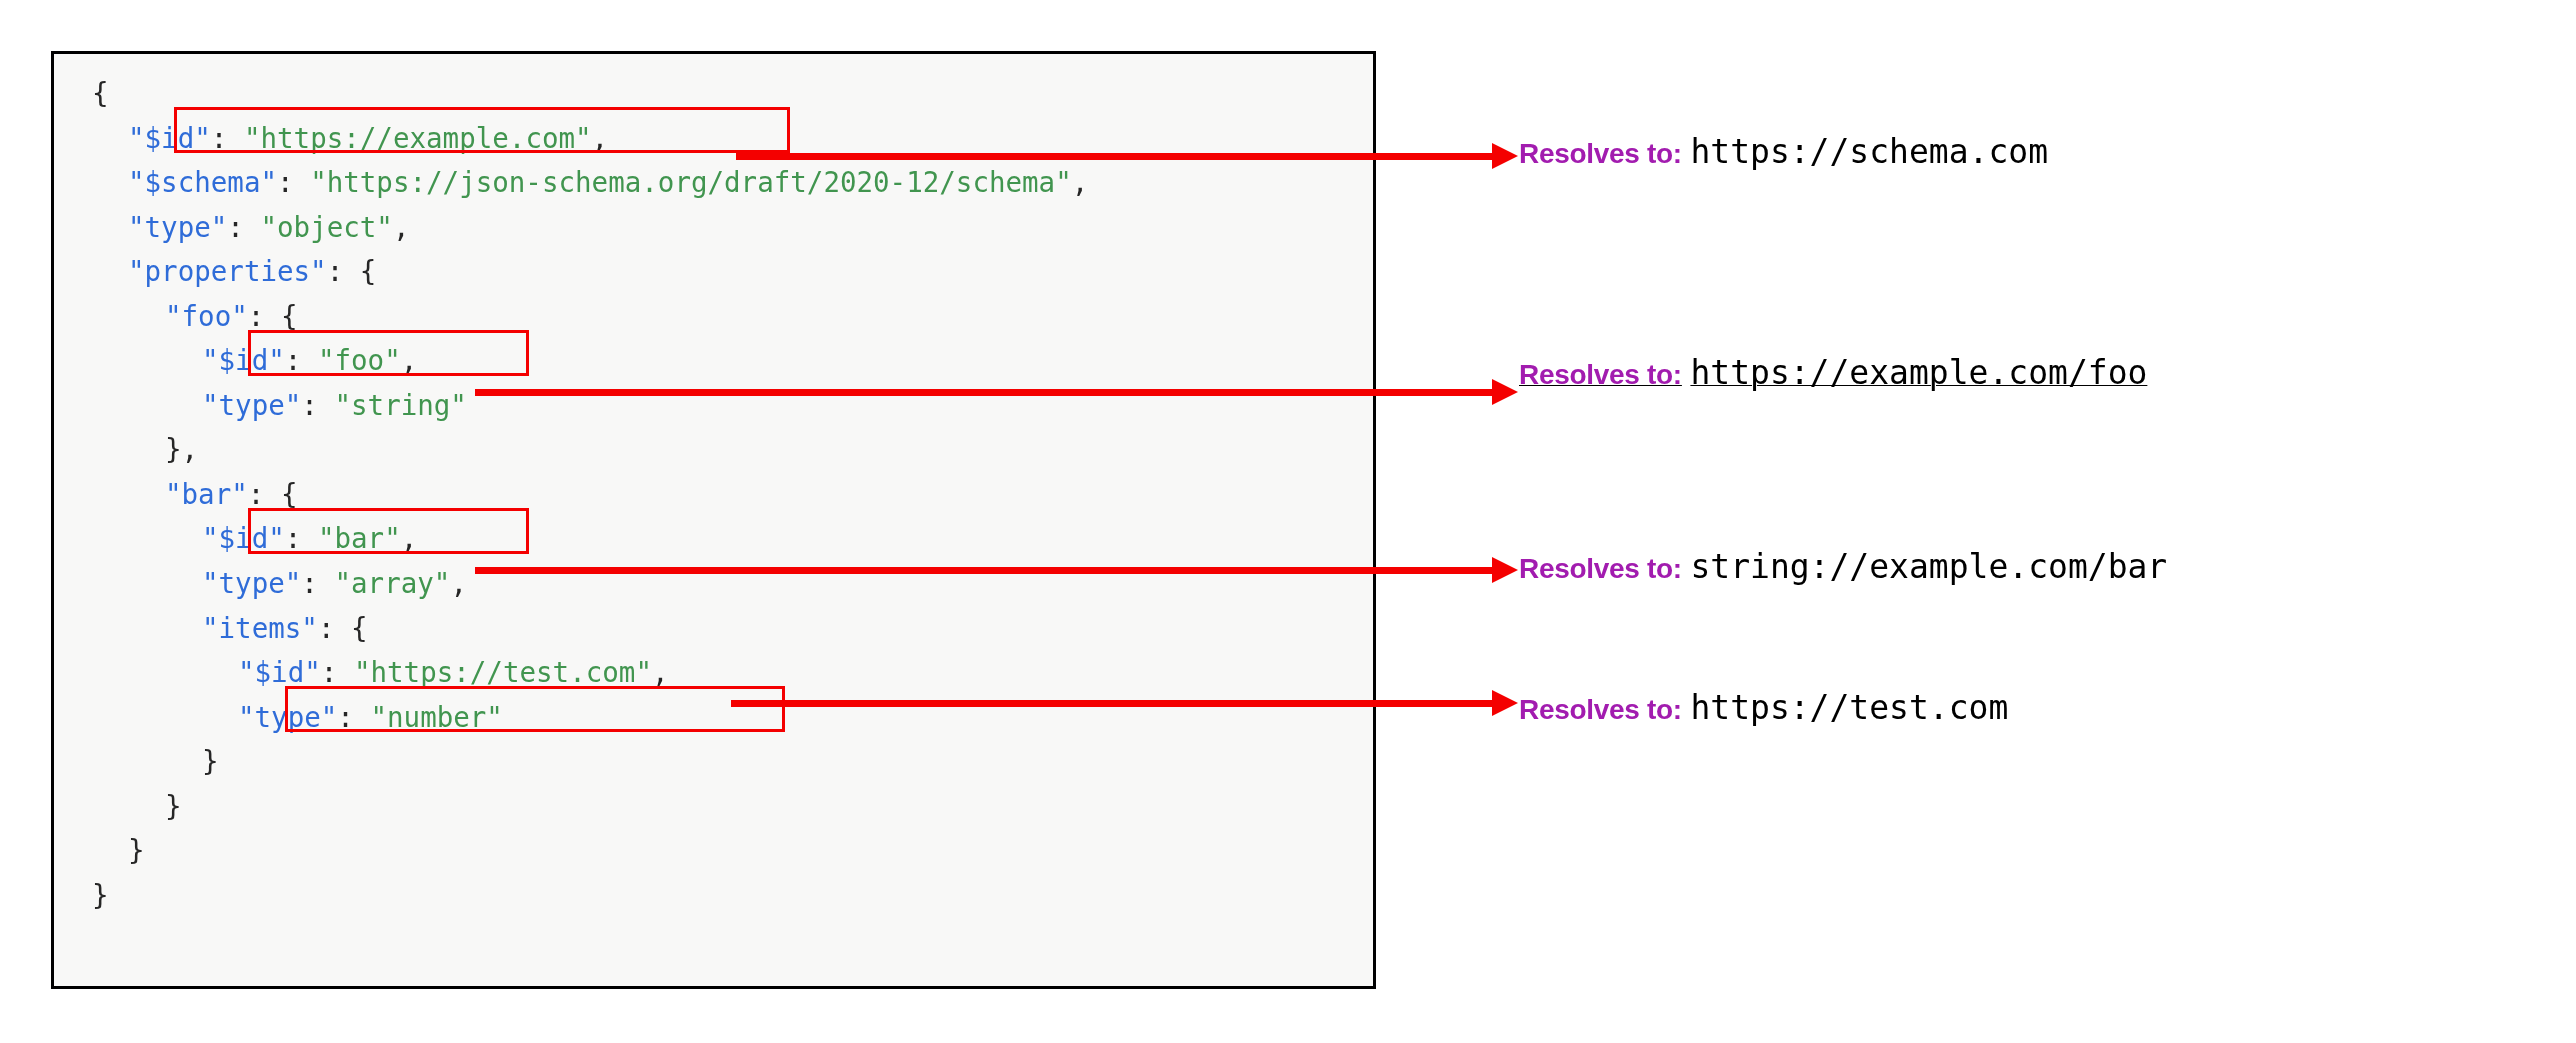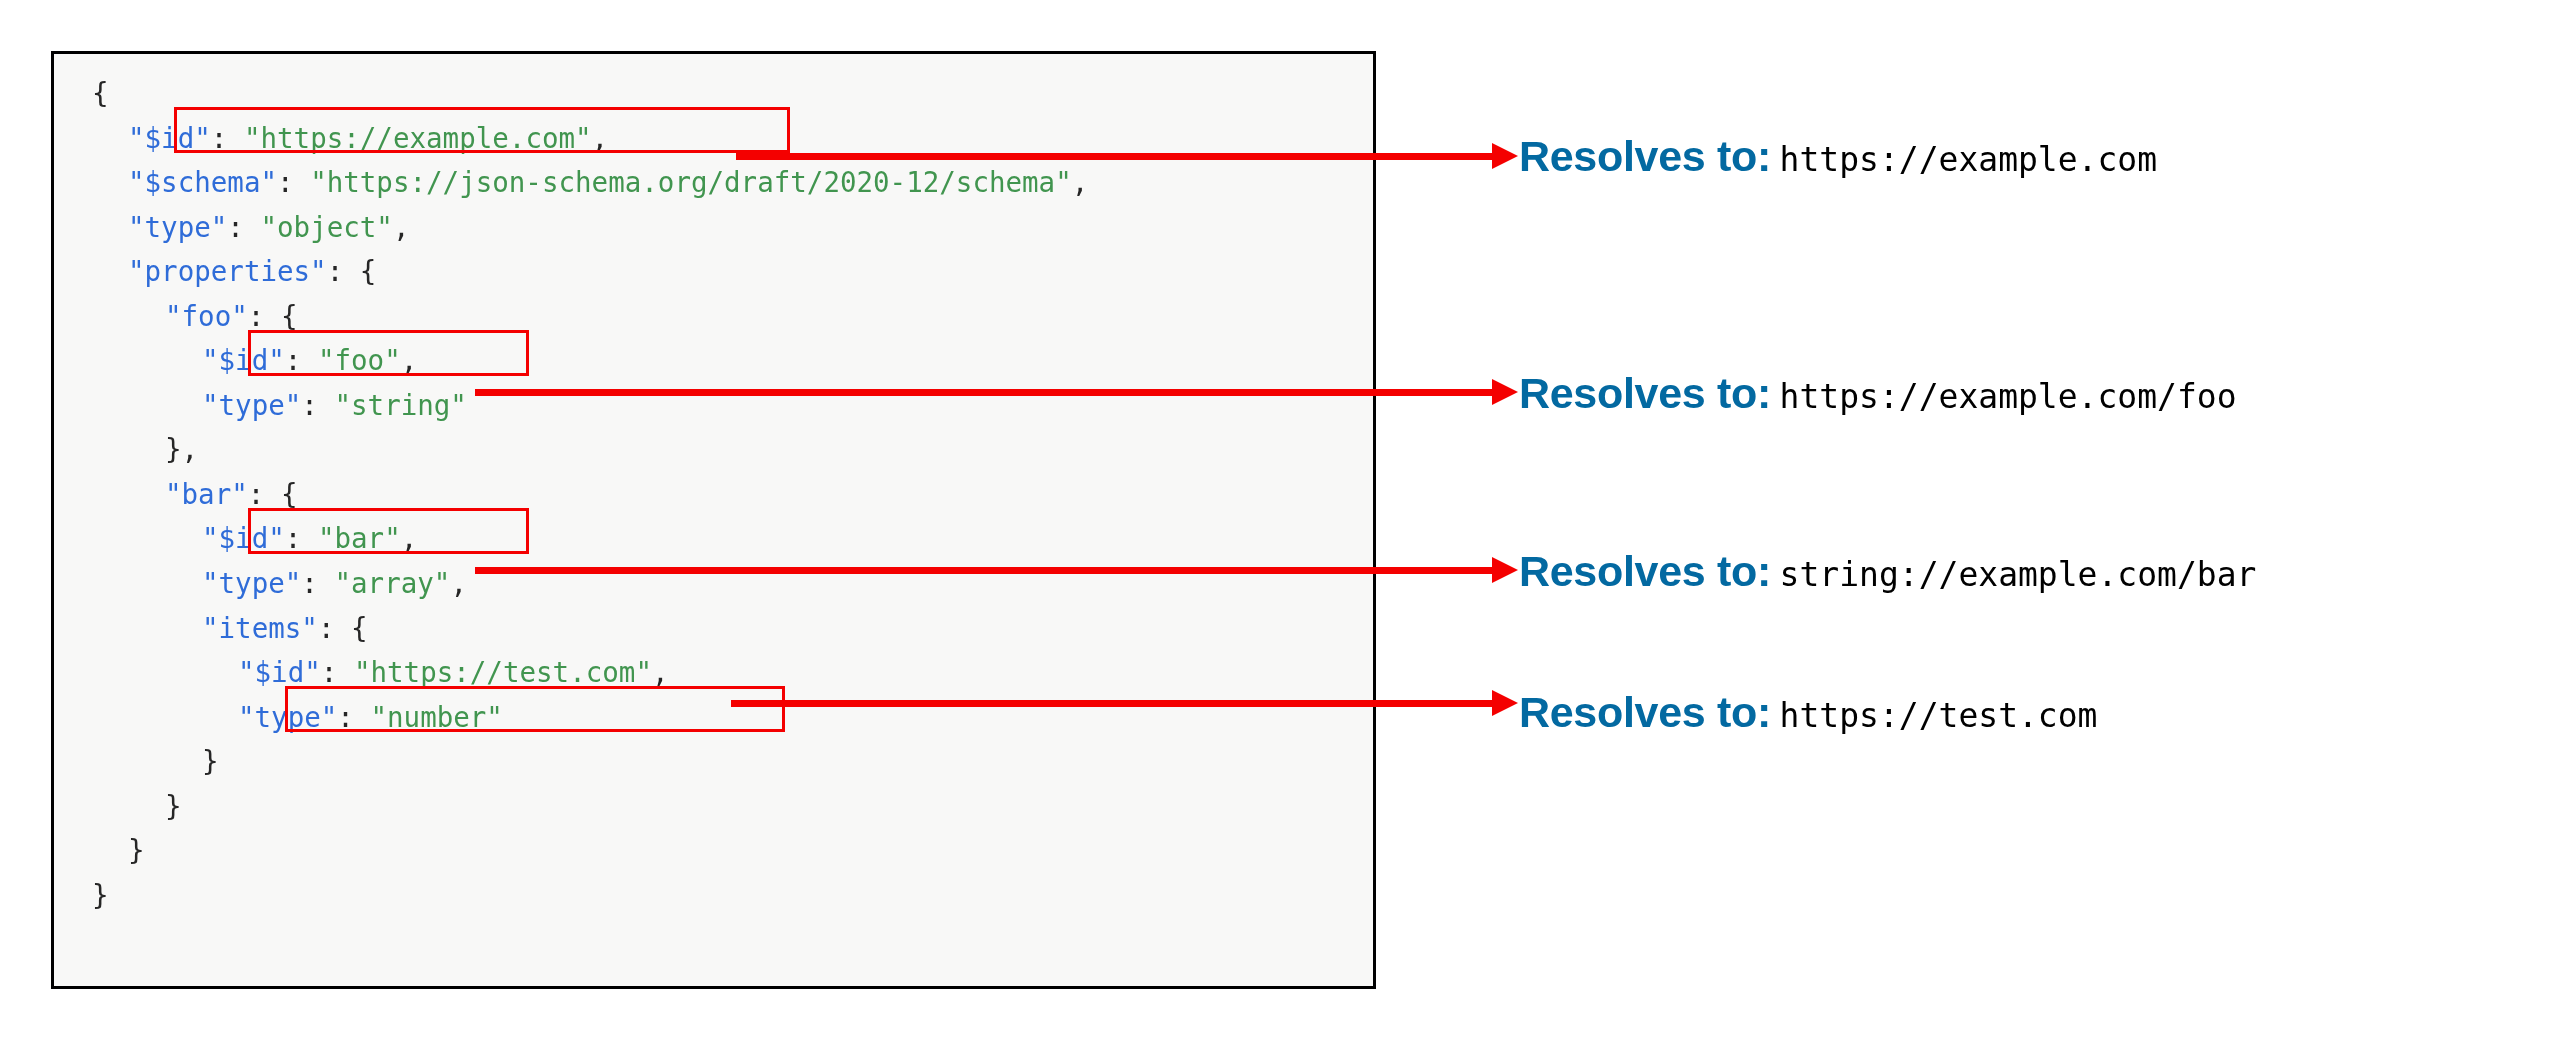--- a/index.html
+++ b/index.html
@@ -87,22 +87,22 @@
   
   .resolve-row {
     position: absolute;
     left: 1519px;
     white-space: nowrap;
     line-height: 1;
   }
   .resolve-label {
     font-family: "Liberation Sans", sans-serif;
     font-weight: bold;
-    font-size: 43px;
-    color: #0369a1;
+    font-size: 28px;
+    color: #a21caf;
     letter-spacing: -0.3px;
   }
   .resolve-url {
     font-family: "DejaVu Sans Mono", "Liberation Mono", monospace;
     font-size: 33px;
     color: #000000;
     margin-left: 8.5px;
   }
 </style>
 </head>
@@ -131,18 +131,18 @@
       <div class="shaft" style="width: 1017px; background: rgb(244, 0, 0);"></div>
       <div class="head" style="left: 1017px; border-left-color: rgb(244, 0, 0);"></div>
     </div>
     <div class="arrow" style="left: 731px; top: 700px;">
       <div class="shaft" style="width: 761px; background: rgb(244, 0, 0);"></div>
       <div class="head" style="left: 761px; border-left-color: rgb(244, 0, 0);"></div>
     </div>
   </div>
 
 <div id="resolution-layer">
-    <div class="resolve-row" style="top: 135px;"><span class="resolve-label">Resolves to:</span><span class="resolve-url">https://example.com</span></div>
-    <div class="resolve-row" style="top: 372px;"><span class="resolve-label">Resolves to:</span><span class="resolve-url">https://example.com/foo</span></div>
+    <div class="resolve-row" style="top: 135px;"><span class="resolve-label">Resolves to:</span><span class="resolve-url">https://schema.com</span></div>
+    <div class="resolve-row" style="top: 356px; text-decoration: underline;"><span class="resolve-label">Resolves to:</span><span class="resolve-url">https://example.com/foo</span></div>
     <div class="resolve-row" style="top: 550px;"><span class="resolve-label">Resolves to:</span><span class="resolve-url">string://example.com/bar</span></div>
     <div class="resolve-row" style="top: 683px; margin-top: 8px;"><span class="resolve-label">Resolves to:</span><span class="resolve-url">https://test.com</span></div>
   </div>
 
 
 </body></html>

